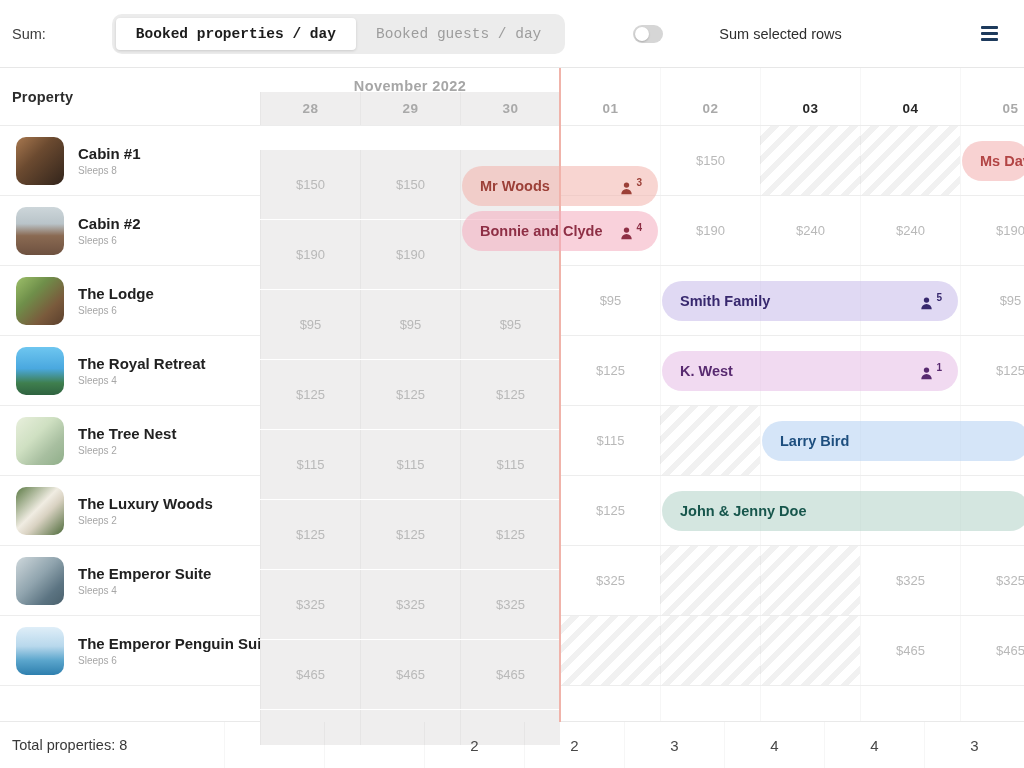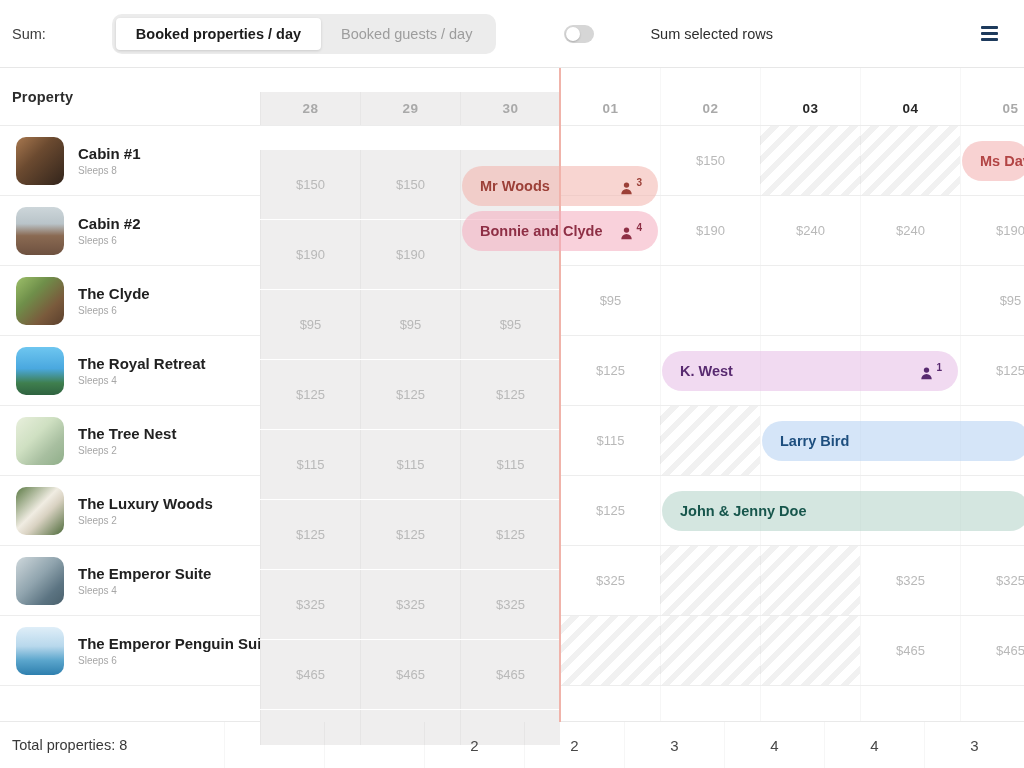--- a/index.html
+++ b/index.html
@@ -9,21 +9,21 @@
     background:#ffffff; color:#222;
     font-family:"Liberation Sans", sans-serif;
   }
 
   
   .topbar { height:68px; display:flex; align-items:center;
     padding:0 26px 0 12px; border-bottom:1px solid #e7e7e7;gap:46px; }
   .sum-label { font-size:14.5px; color:#3d3d3d; }
   .segwrap { margin-left:20px; background:#ececec; border-radius:10px;
     padding:4px; display:flex; }
-  .seg { border:none; background:transparent; font-family:Liberation Sans, sans-serif;
+  .seg { border:none; background:transparent; font-family:Liberation Mono, monospace;
     font-size:14.5px; color:#9d9d9d; padding:8px 20px; border-radius:4px;
     cursor:pointer; white-space:nowrap; }
   .seg.active { background:#fff; color:#1c1c1c; font-weight:bold;
     box-shadow:0 1px 3px rgba(0,0,0,.14); }
   .toggle { margin-left:22px; width:30px; height:18px; border-radius:9px;
     background:#d6d6d6; position:relative; flex:none; cursor:pointer; }
   .knob { position:absolute; left:2px; top:2px; width:14px; height:14px;
     border-radius:50%; background:#fff; box-shadow:0 1px 2px rgba(0,0,0,.2); }
   .toggle-label { margin-left:10px; font-size:14.5px; color:#2e2e2e; }
   .burger { margin-left:auto; display:flex; flex-direction:column; gap:3px;
@@ -119,20 +119,21 @@
       <span></span>
       <span></span>
   </div>
 </div>
 
 <div class="grid">
   <div class="ghead">
     <div class="lspacer">
       <span class="prop-label">Property</span>
     </div>
+    <span class="month-label">November 2022</span>
   <div class="hcell nov">28</div>
       <div class="hcell nov">29</div>
       <div class="hcell nov">30</div>
       <div class="hcell">01</div>
       <div class="hcell">02</div>
       <div class="hcell wknd">03</div>
       <div class="hcell wknd">04</div>
       <div class="hcell">05</div>
     </div>
 
@@ -191,32 +192,42 @@
               <path d="M3.6 21a8.4 8.4 0 0 1 16.8 0z"></path>
             </svg>
             <sup>4</sup>
           </span>
         </div>
       </div>
       <div class="prow">
         <div class="pleft">
           <div class="thumb th-lodge"></div>
           <div class="pinfo">
-            <div class="pname">The Clyde</div>
+            <div class="pname">The Lodge</div>
             <div class="psleeps">Sleeps 6</div>
           </div>
         </div>
         <div class="cell nov">$95</div>
         <div class="cell nov">$95</div>
         <div class="cell nov">$95</div>
         <div class="cell">$95</div>
         <div class="cell"></div>
         <div class="cell"></div>
         <div class="cell"></div>
         <div class="cell">$95</div>
+        <div class="pill purple" style="left: 662px; width: 296px;">
+          <span class="plab">Smith Family</span>
+          <span class="badge">
+            <svg viewBox="0 0 24 24" fill="currentColor">
+              <circle cx="12" cy="6.5" r="4.3"></circle>
+              <path d="M3.6 21a8.4 8.4 0 0 1 16.8 0z"></path>
+            </svg>
+            <sup>5</sup>
+          </span>
+        </div>
       </div>
       <div class="prow">
         <div class="pleft">
           <div class="thumb th-royal"></div>
           <div class="pinfo">
             <div class="pname">The Royal Retreat</div>
             <div class="psleeps">Sleeps 4</div>
           </div>
         </div>
         <div class="cell nov">$125</div>

